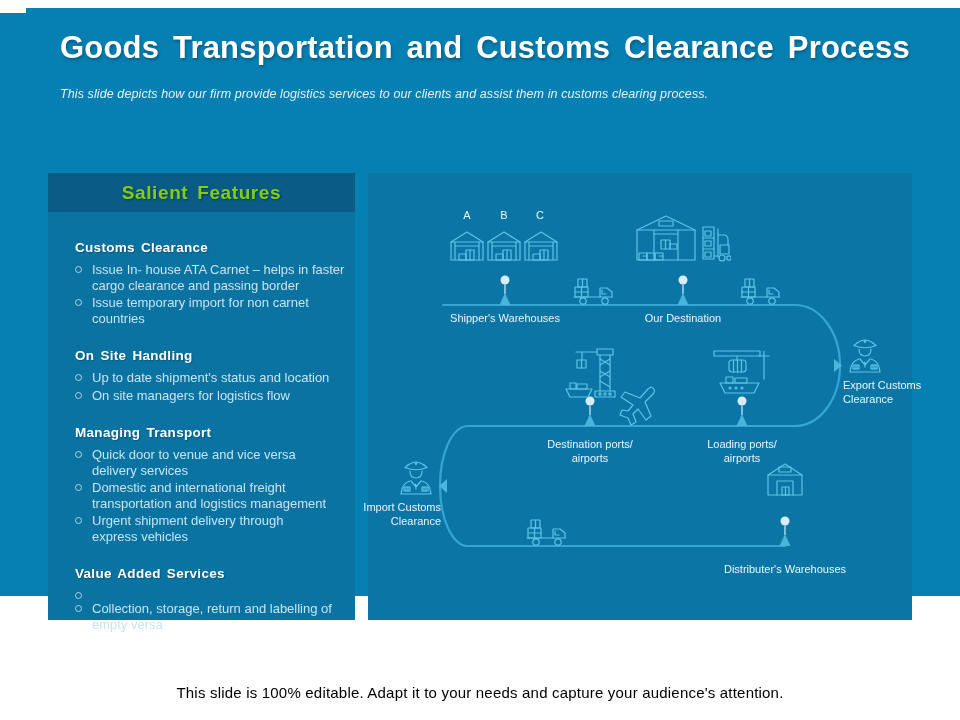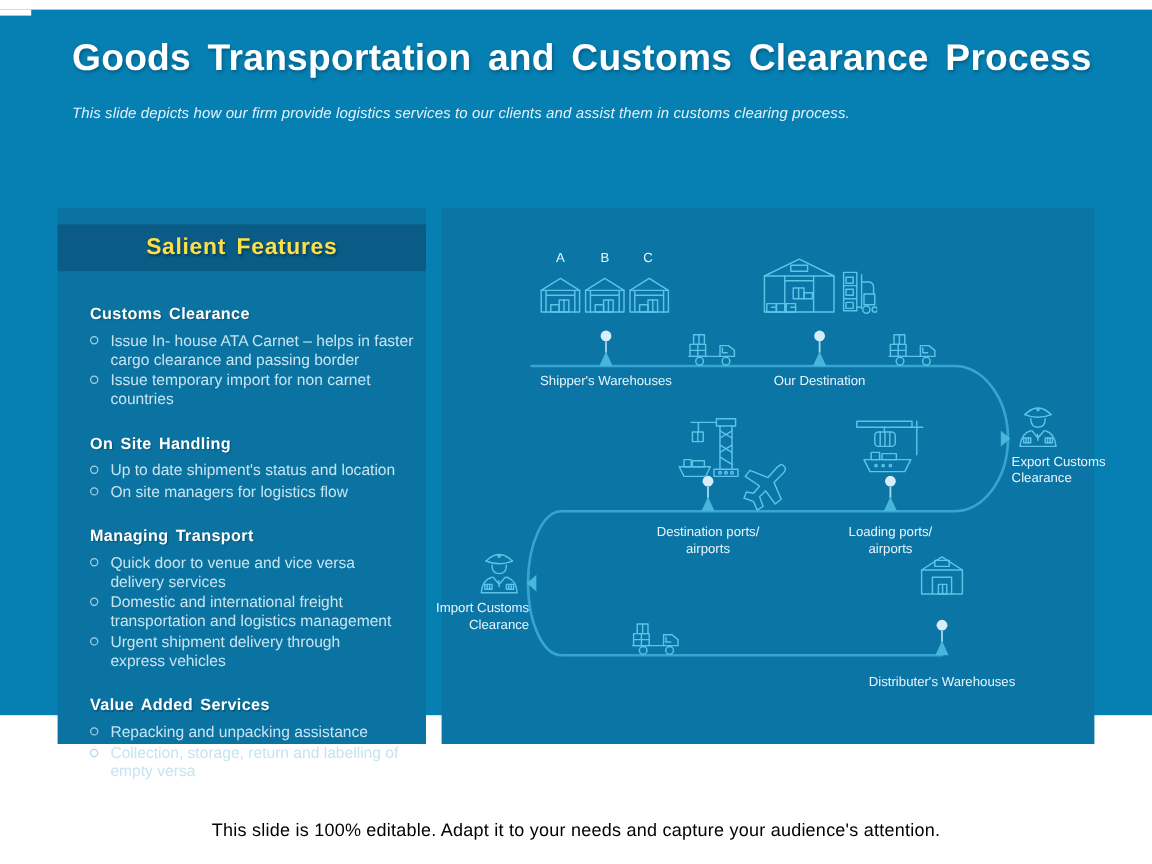--- a/index.html
+++ b/index.html
@@ -17,23 +17,22 @@
     text-shadow:1px 2px 3px rgba(0,30,50,.38);
   }
   .subtitle{
     position:absolute;left:60px;top:79px;width:820px;
     font-size:12.5px;font-style:italic;color:#e2f1f9;letter-spacing:.1px;
   }
   
   .left-panel{position:absolute;left:48px;top:165px;width:307px;height:447px;background:#0a73a1;}
   .panel-head{
     height:39px;background:#0a5b85;display:flex;align-items:center;justify-content:center;
-    font-size:19px;font-weight:bold;color:#fde047;letter-spacing:.6px;word-spacing:3px;
+    font-size:19px;font-weight:bold;color:#84cc16;letter-spacing:.6px;word-spacing:3px;
     text-shadow:1px 1px 2px rgba(0,0,0,.35);
-    margin-top:14px;
   }
   .section{padding:0 8px 0 27px;margin-top:22px;}
   .section.first{margin-top:28px;}
   .sec-title{
     font-size:13.5px;font-weight:bold;color:#ffffff;margin-bottom:7px;
     letter-spacing:.3px;word-spacing:2px;text-shadow:1px 1px 1px rgba(0,0,0,.25);
   }
   .item{display:flex;gap:10px;color:#c6e4f1;font-size:13px;line-height:15.5px;margin-bottom:2px;}
   .dot{flex:none;width:5px;height:5px;border:1px solid #a9d3e6;border-radius:50%;margin-top:4px;}
   
@@ -116,23 +115,20 @@
             <div>Urgent shipment delivery through</div>
             <div>express vehicles</div>
           </span>
       </div>
     </div>
 
     <div class="section">
       <div class="sec-title">Value Added Services</div>
       <div class="item">
         <span class="dot"></span>
-        <span>
-            <div>Repacking and unpacking assistance</div>
-          </span>
       </div>
       <div class="item">
         <span class="dot"></span>
         <span>
             <div>Collection, storage, return and labelling of</div>
             <div>empty versa</div>
           </span>
       </div>
     </div>
   </div>

